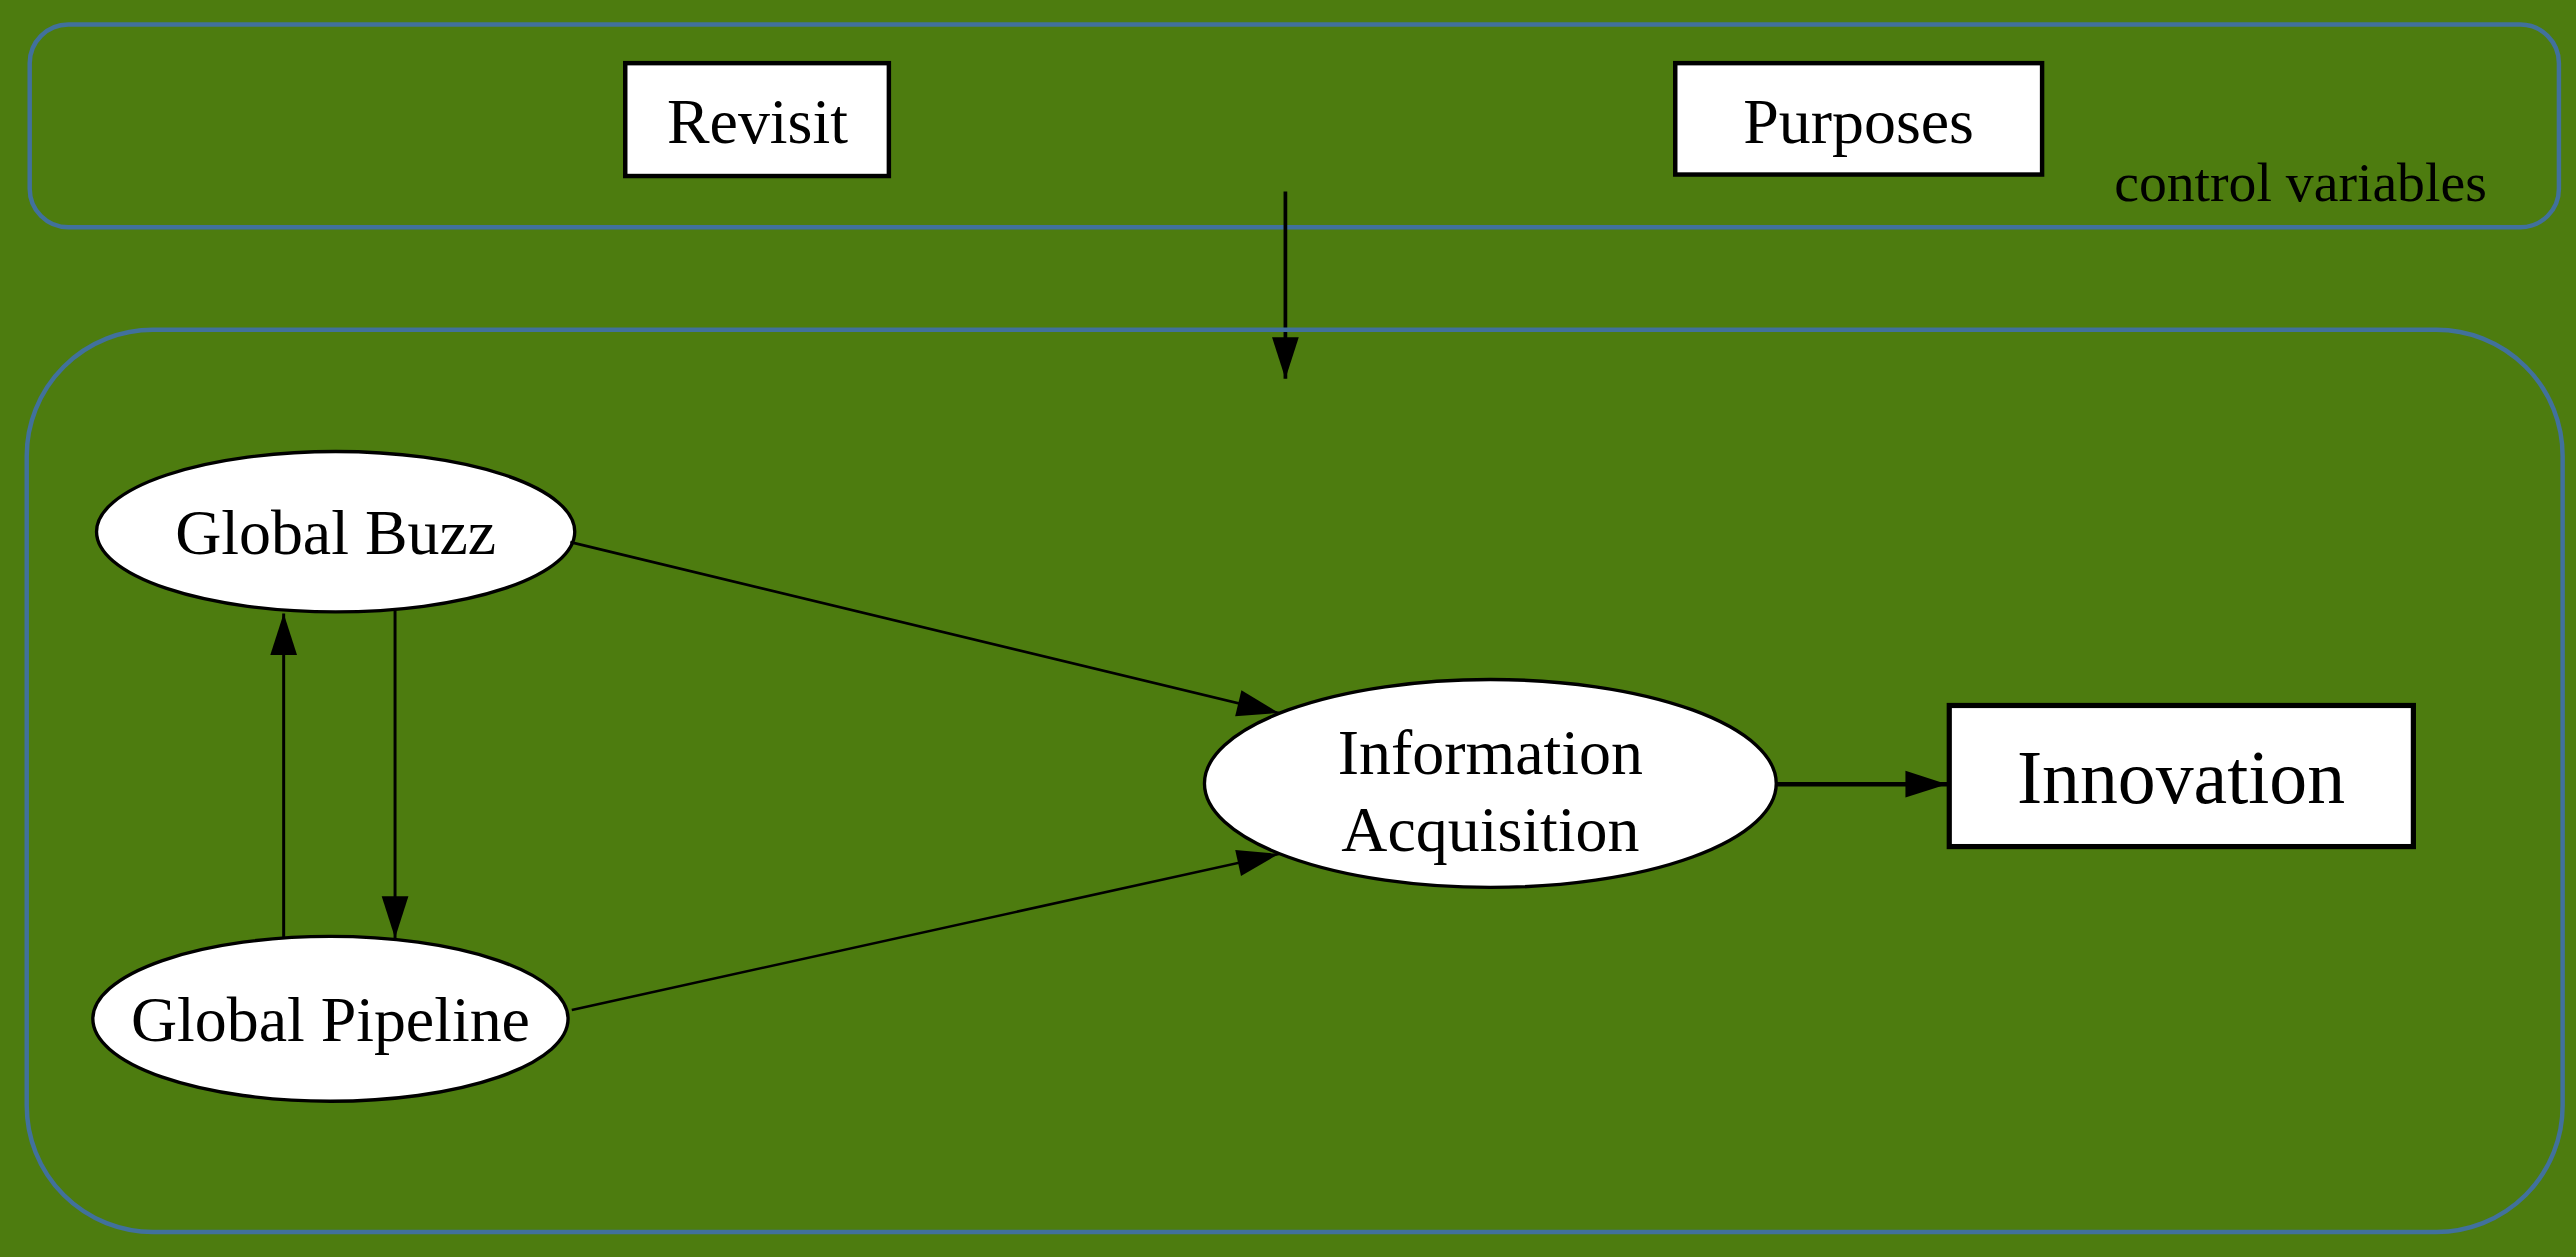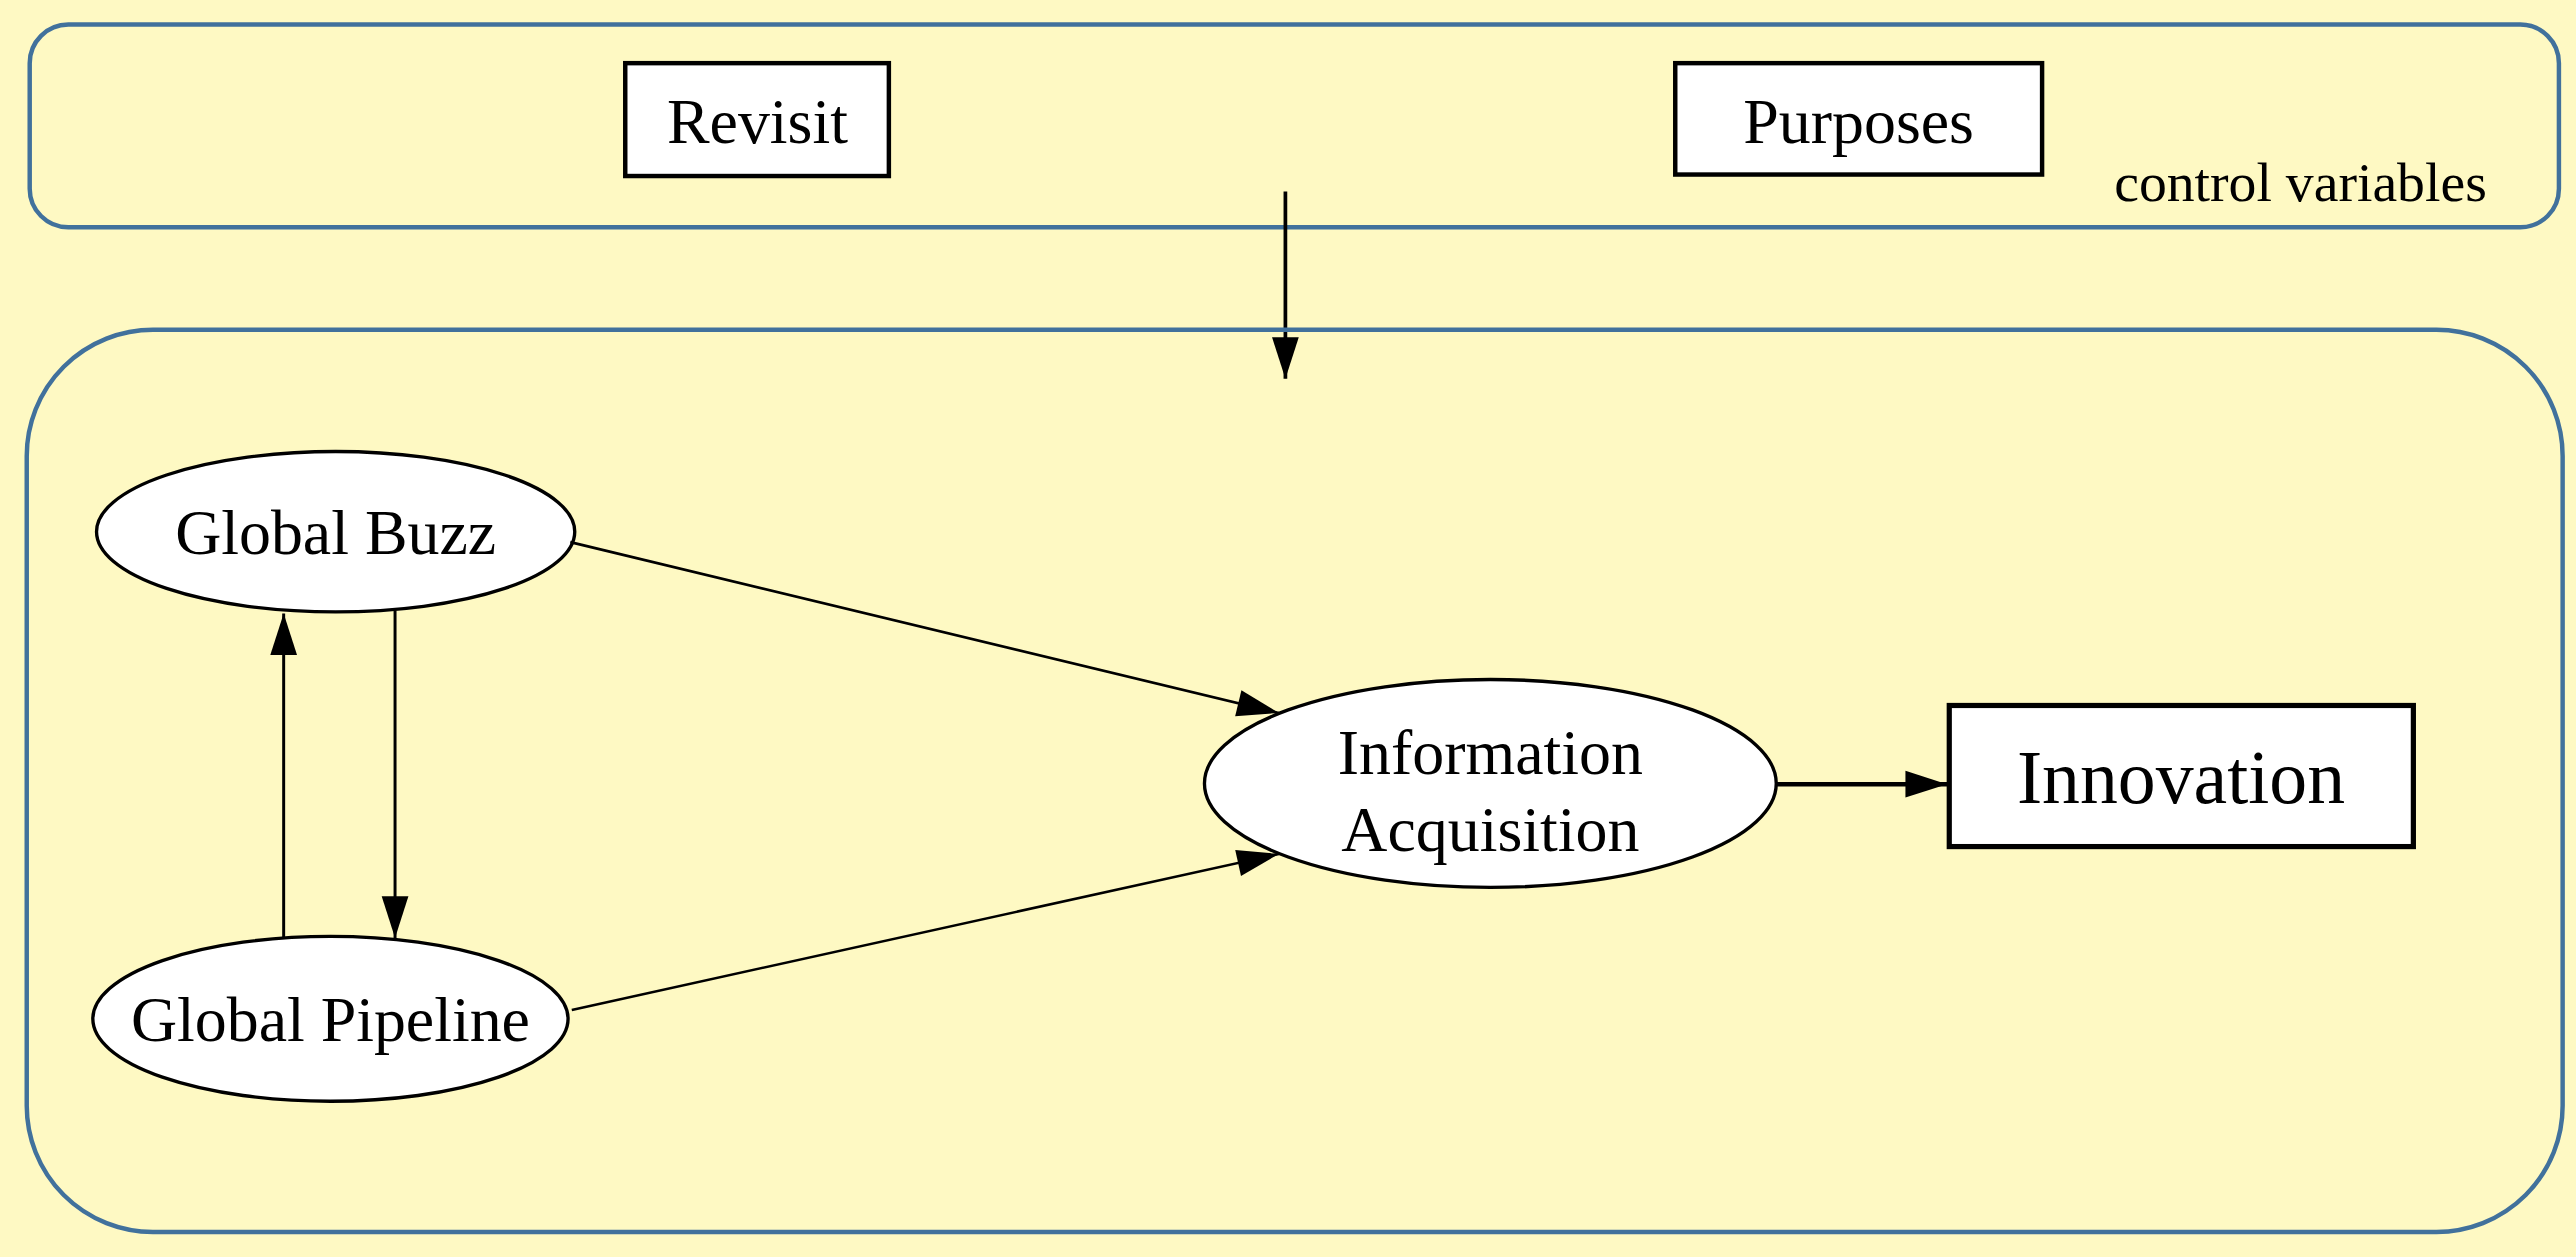--- a/index.html
+++ b/index.html
@@ -4,21 +4,21 @@
 <style>
   html, body {
     margin: 0;
     padding: 0;
     background: #ffffff;
   }
   .canvas {
     position: relative;
     width: 2576px;
     height: 1258px;
-    background: #fef9c3;
+    background: #4d7c0f;
     overflow: hidden;
   }
   svg.diagram {
     position: absolute;
     left: 0;
     top: 0;
     display: block;
   }
   text.lbl {
     font-family: "Liberation Serif", "DejaVu Serif", serif;

